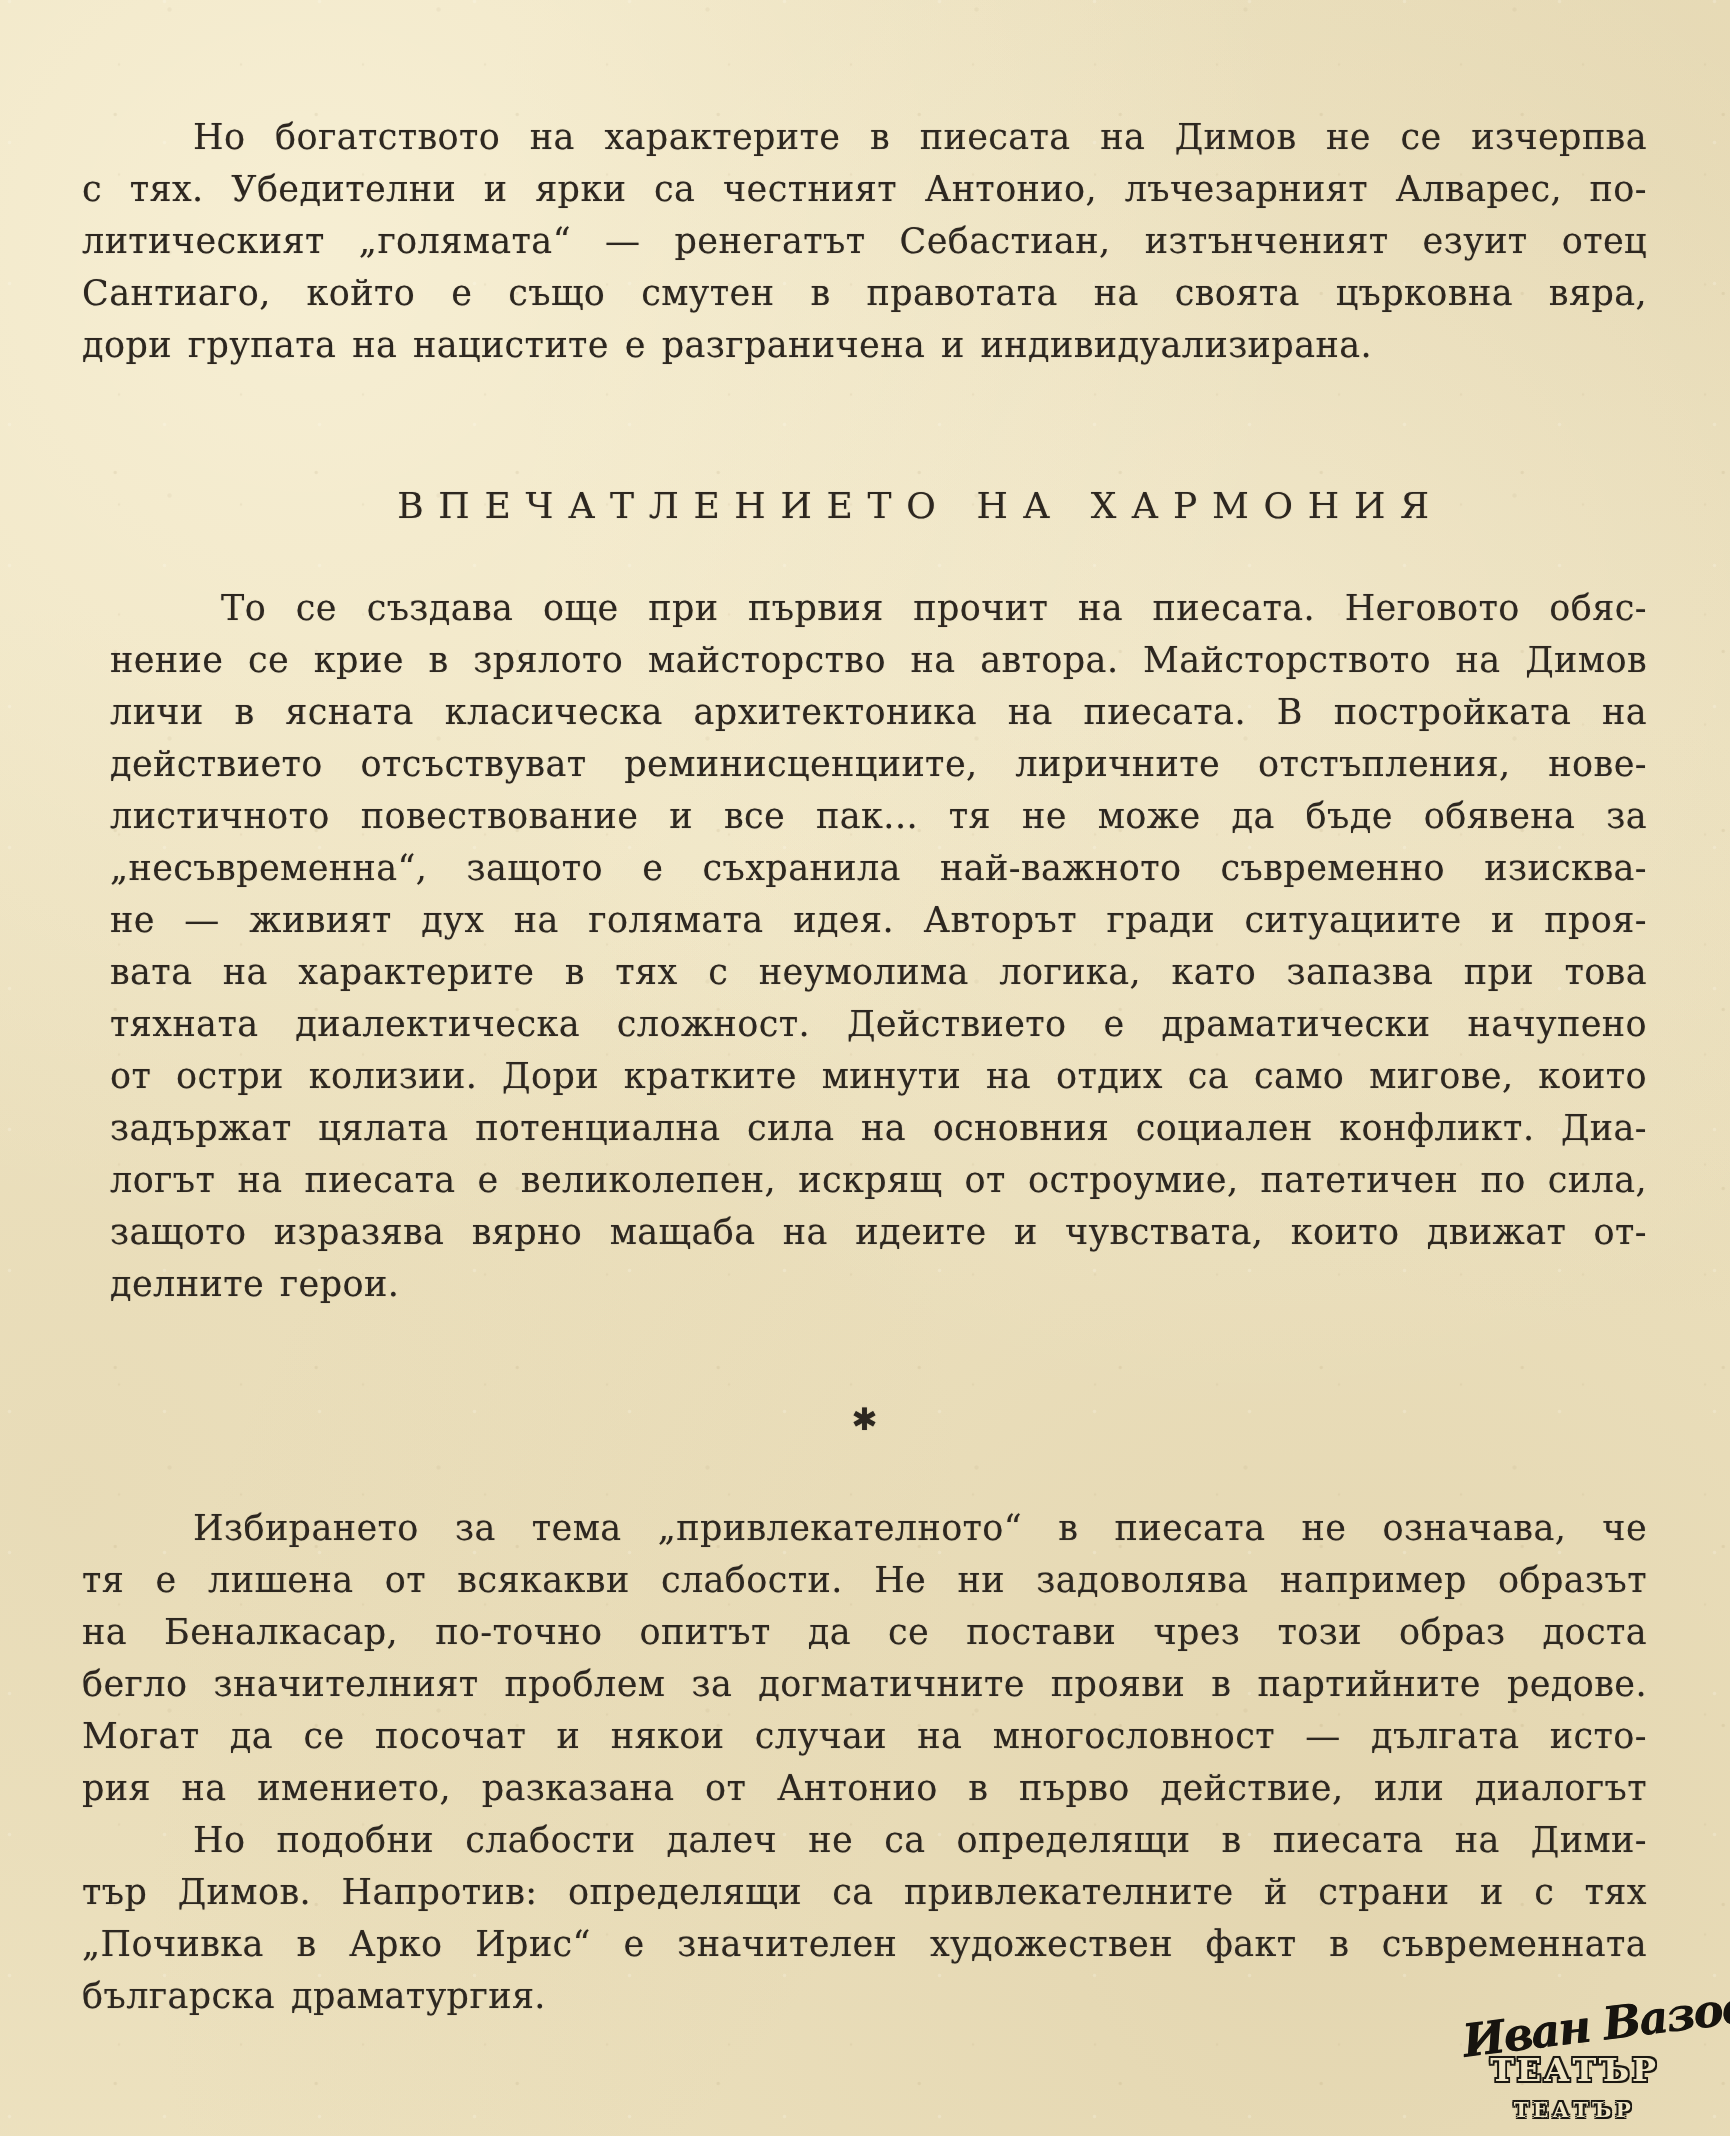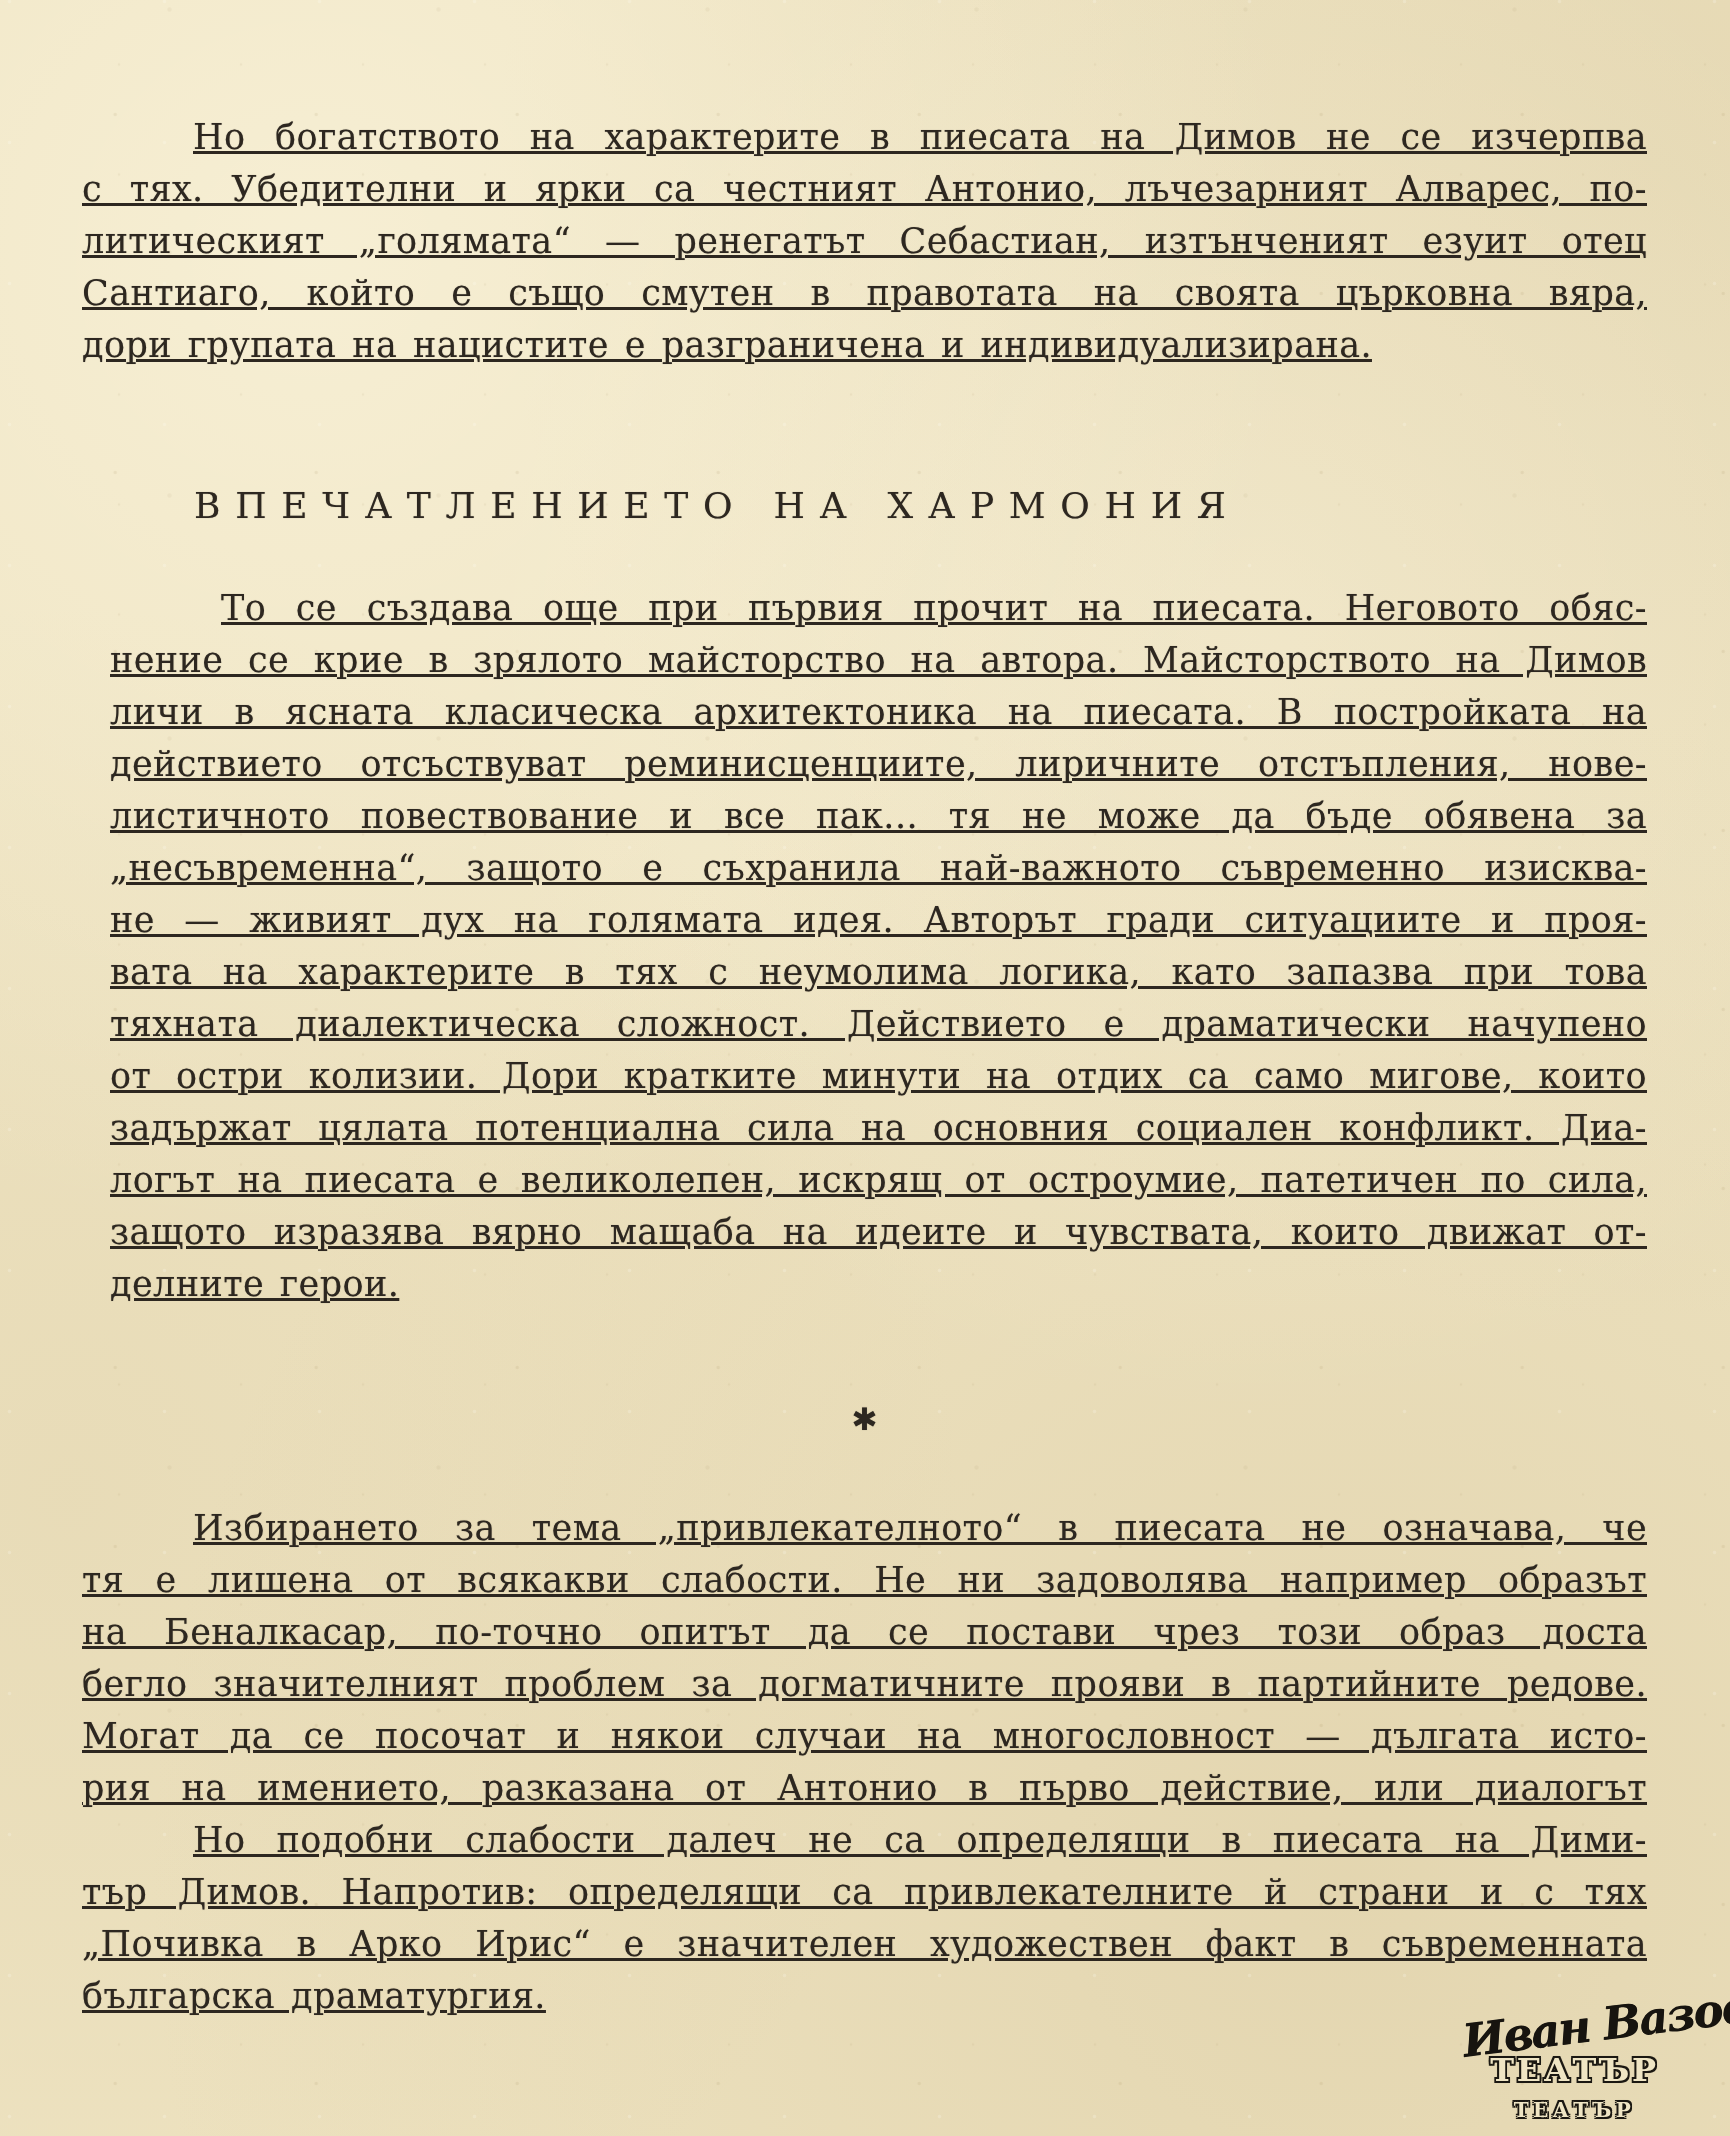--- a/index.html
+++ b/index.html
@@ -43,34 +43,34 @@
 
   .tline {
     font-size:35px;
     line-height:52px;
     text-align:justify;
     text-align-last:justify;
     letter-spacing:0.4px;
     word-spacing:4.3px;
     text-shadow:0 0 0.9px rgba(45,39,32,0.45);
     white-space:normal;
-    text-decoration:underline;
   }
   .tline.first { text-indent:111px; }
   .tline.last  { text-align-last:left; }
 
   #para1 { margin-top:111px; }
 
   .heading {
     margin:109px 0 0 112px;
     font-size:36px;
     line-height:52px;
     font-weight:normal;
     letter-spacing:14.7px;
     text-shadow:0 0 0.9px rgba(45,39,32,0.45);
+    text-align:center;
   }
 
   #para2 { margin-top:50px;margin-left:28px; }
 
   .separator {
     margin-top:83px;
     text-align:center;
     font-size:31px;
     line-height:52px;
     text-shadow:0 0 0.9px rgba(45,39,32,0.5);

